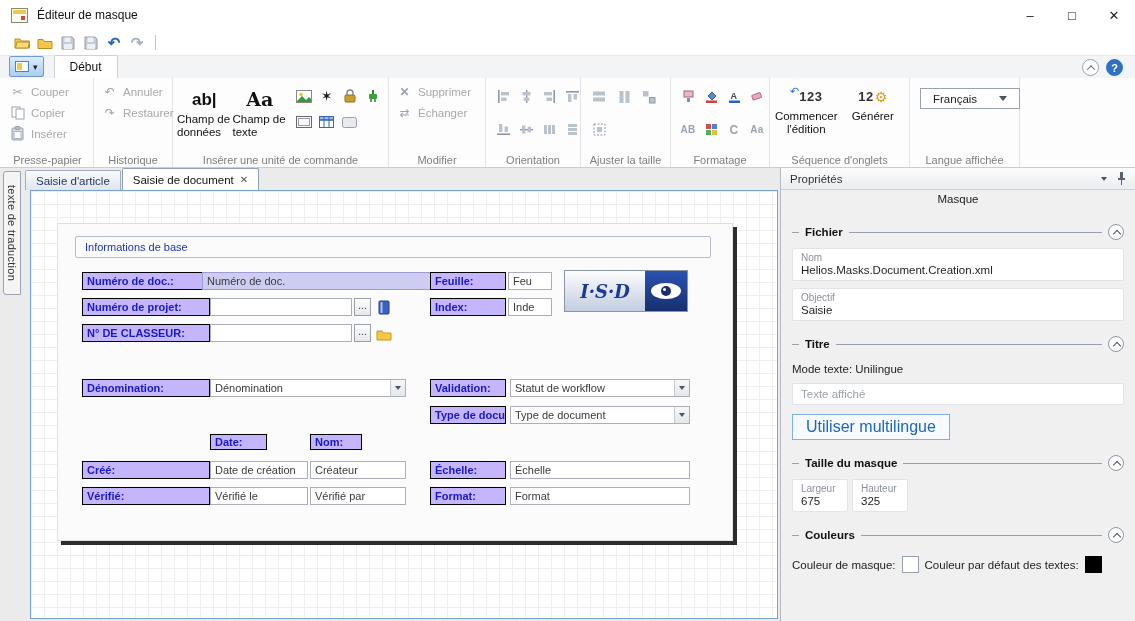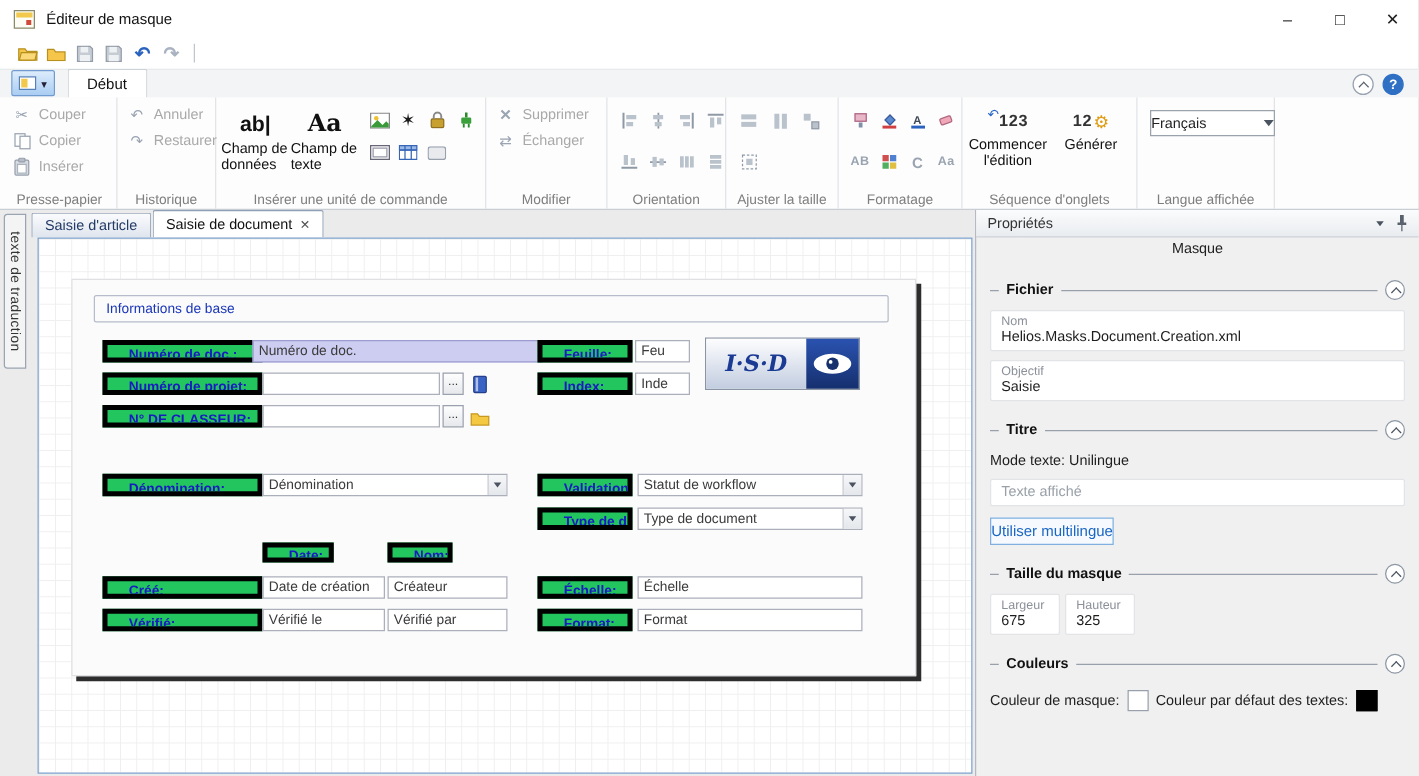--- a/index.html
+++ b/index.html
@@ -55,39 +55,39 @@
 .icon2rows{display:grid;grid-template-columns:repeat(4,22px);grid-auto-rows:25px;gap:8px 1px;padding:3px 2px;align-items:center;justify-items:center}
 .icon2rows.c3{grid-template-columns:repeat(3,24px)}
 .txt-ic{font-size:10px;font-weight:bold;color:#9aa4b0;letter-spacing:0.3px}
 .seq-inner{display:flex;gap:2px}
 .seqb{width:66px;display:flex;flex-direction:column;align-items:center;padding-top:2px}
 .seq-ico{height:27px;display:flex;align-items:center;justify-content:center}
 .seq-ar{color:#2a68c8;font-size:11px;transform:translateY(-5px)}
 .seq-dg{font-weight:bold;font-size:13px;color:#333;letter-spacing:0.5px}
 .seq-gear{color:#e09c10;font-size:14px;margin-left:1px}
 .seqb .lb{font-size:11.5px;line-height:1.12;text-align:center;color:#111}
-.lang-box{margin:7px 6px 0;height:21px;border:1px solid #9aa2ac;background:#fff;display:flex;align-items:center;padding:0 0;font-size:11.5px;width:100px;justify-content:space-between}
+.lang-box{margin:7px 6px 0;height:21px;border:1px solid #9aa2ac;background:#fff;display:flex;align-items:center;padding:0 12px;font-size:11.5px;width:100px;justify-content:space-between}
 .tri-down{width:0;height:0;border-left:4px solid transparent;border-right:4px solid transparent;border-top:5px solid #4a5360}
 .tri-down.sm{border-left-width:3.5px;border-right-width:3.5px;border-top-width:4.5px}
 
 
 .main{position:absolute;left:0;top:168px;width:1135px;height:453px;display:flex;background:#ebebeb}
 .vstrip{width:22px;flex:none;padding-top:3px}
 .vtab{writing-mode:vertical-rl;margin-left:3px;background:#f4f4f4;border:1px solid #9aa4b2;border-radius:3px 0 0 3px;font-size:11px;color:#333;padding:13px 2px;letter-spacing:0.3px;display:inline-block}
 .center{flex:1;display:flex;flex-direction:column;min-width:0}
 .doc-tabs{height:22px;display:flex;align-items:flex-end;padding-left:3px;gap:1px}
 .dtab{height:20px;display:flex;align-items:center;gap:6px;padding:0 10px;font-size:11.5px;color:#223a66;background:linear-gradient(#fafbfd,#dfe5ee);border:1px solid #9fadc0;border-bottom:none;border-radius:2px 2px 0 0}
 .dtab.active{height:22px;background:#fff;color:#111;border-color:#8fa0b6}
 .tab-x{font-size:10px;color:#555}
 .canvas{flex:1;margin:0 2px 2px 8px;border:1px solid #7aa0cc;background:#fff;background-image:linear-gradient(#efefef 1px,transparent 1px),linear-gradient(90deg,#efefef 1px,transparent 1px);background-size:13px 13px;position:relative;overflow:hidden}
 .mask-form{position:absolute;left:26px;top:32px;width:676px;height:318px;background:#fbfbfc;border:1px solid #e0e0e4;box-shadow:4px 4px 0 #2d2d2d}
 
 
 .groupbox{position:absolute;border:1px solid #b6bcc9;border-radius:2px;display:flex;align-items:center;padding-left:9px;color:#1a36b8;font-size:11px;background:#fbfbfc}
-.mlabel{position:absolute;height:18px;line-height:16px;border:4px solid #000000;background:#22c55e;color:#1a1ac2;font-weight:bold;font-size:11px;padding:0 17px;white-space:nowrap;overflow:hidden}
+.mlabel{position:absolute;height:18px;line-height:16px;border:1px solid #000000;background:#c4b5fd;color:#1a1ac2;font-weight:bold;font-size:11px;padding:0 4px;white-space:nowrap;overflow:hidden}
 .mfield{position:absolute;height:18px;line-height:16px;border:1px solid #abafba;background:#fff;color:#3a3a3a;font-size:11px;padding:0 4px;white-space:nowrap;overflow:hidden}
 .mfield.hl{background:#cdcdf2;border-color:#9c9cd0}
 .mcombo{position:absolute;height:18px;border:1px solid #abafba;background:#fff;display:flex;align-items:center}
 .mc-text{flex:1;font-size:11px;color:#3a3a3a;padding-left:4px;white-space:nowrap;overflow:hidden}
 .mc-btn{width:15px;height:100%;border-left:1px solid #c6cad2;background:linear-gradient(#f6f7f9,#e4e7eb);display:flex;align-items:center;justify-content:center;flex:none}
 .mbrowse{position:absolute;width:17px;height:18px;border:1px solid #9aa0ac;background:linear-gradient(#fefefe,#e6e8ec);font-size:10px;line-height:13px;text-align:center;color:#333}
 .micon{position:absolute;width:18px;height:18px;display:flex;align-items:center;justify-content:center}
 .isd-logo{position:absolute;width:124px;height:42px;border:1px solid #8a94a2;display:flex;background:#fff}
 .isd-left{flex:1;background:linear-gradient(#fdfdfe,#c2cde0);color:#1a3a94;font-family:"DejaVu Serif",serif;font-weight:bold;font-style:italic;font-size:18px;display:flex;align-items:center;justify-content:center}
 .isd-right{width:42px;background:linear-gradient(#2a52b0,#16306e);display:flex;align-items:center;justify-content:center}
@@ -111,21 +111,21 @@
 .ln.fill{flex:1}
 .psec-t{font-weight:bold;font-size:11.5px;color:#111;white-space:nowrap}
 .pchev{width:16px;height:16px;border:1px solid #8d97a4;border-radius:50%;background:#fff;position:relative;flex:none}
 .pchev::after{content:"";position:absolute;left:4.5px;top:6px;width:5px;height:5px;border-left:1.5px solid #4a5460;border-top:1.5px solid #4a5460;transform:rotate(45deg)}
 .pfield{background:#fff;border:1px solid #e2e4e8;border-radius:2px;padding:3px 8px 4px;margin-top:7px}
 .pfield .cap{font-size:10px;color:#8b9099}
 .pfield .val{font-size:11.5px;color:#1e1e1e;margin-top:1px;white-space:nowrap;overflow:hidden}
 .pmode{font-size:11.5px;color:#1e1e1e;margin-top:10px}
 .pinput{display:block;width:100%;margin-top:8px;height:22px;border:1px solid #e2e4e8;border-radius:2px;background:#fff;font-family:"Liberation Sans",sans-serif;font-size:11.5px;padding:0 8px;color:#222}
 .pinput::placeholder{color:#9aa0a8}
-.pbtn{display:inline-block;margin-top:9px;border:1px solid #7fb0e0;background:#f6faff;color:#1b66c2;font-size:12px;padding:3px 0}
+.pbtn{display:inline-block;margin-top:9px;border:1px solid #7fb0e0;background:#f6faff;color:#1b66c2;font-size:16px;padding:3px 13px}
 .psize-row{display:flex;gap:4px}
 .pfield.small{width:56px;flex:none}
 .pcolors{display:flex;align-items:center;gap:6px;margin-top:12px;font-size:11.5px;color:#1e1e1e;white-space:nowrap}
 .swatch{width:17px;height:17px;border:1px solid #98a0ab;background:#fff;flex:none}
 .swatch.black{background:#000;border-color:#000}
 </style>
 </head>
 <body>
 
 <div class="app">

